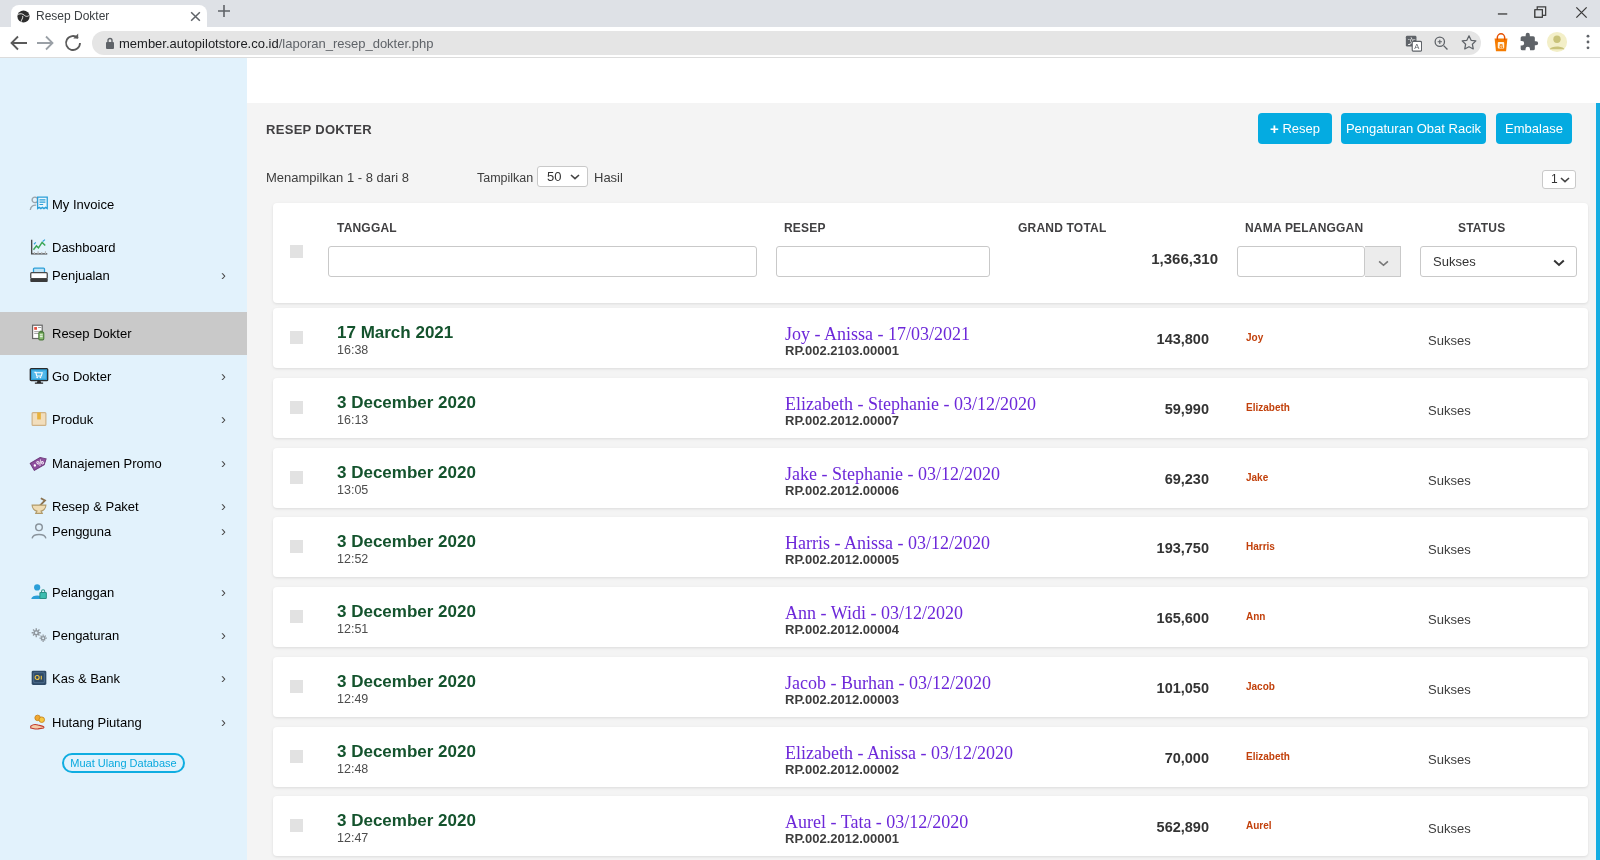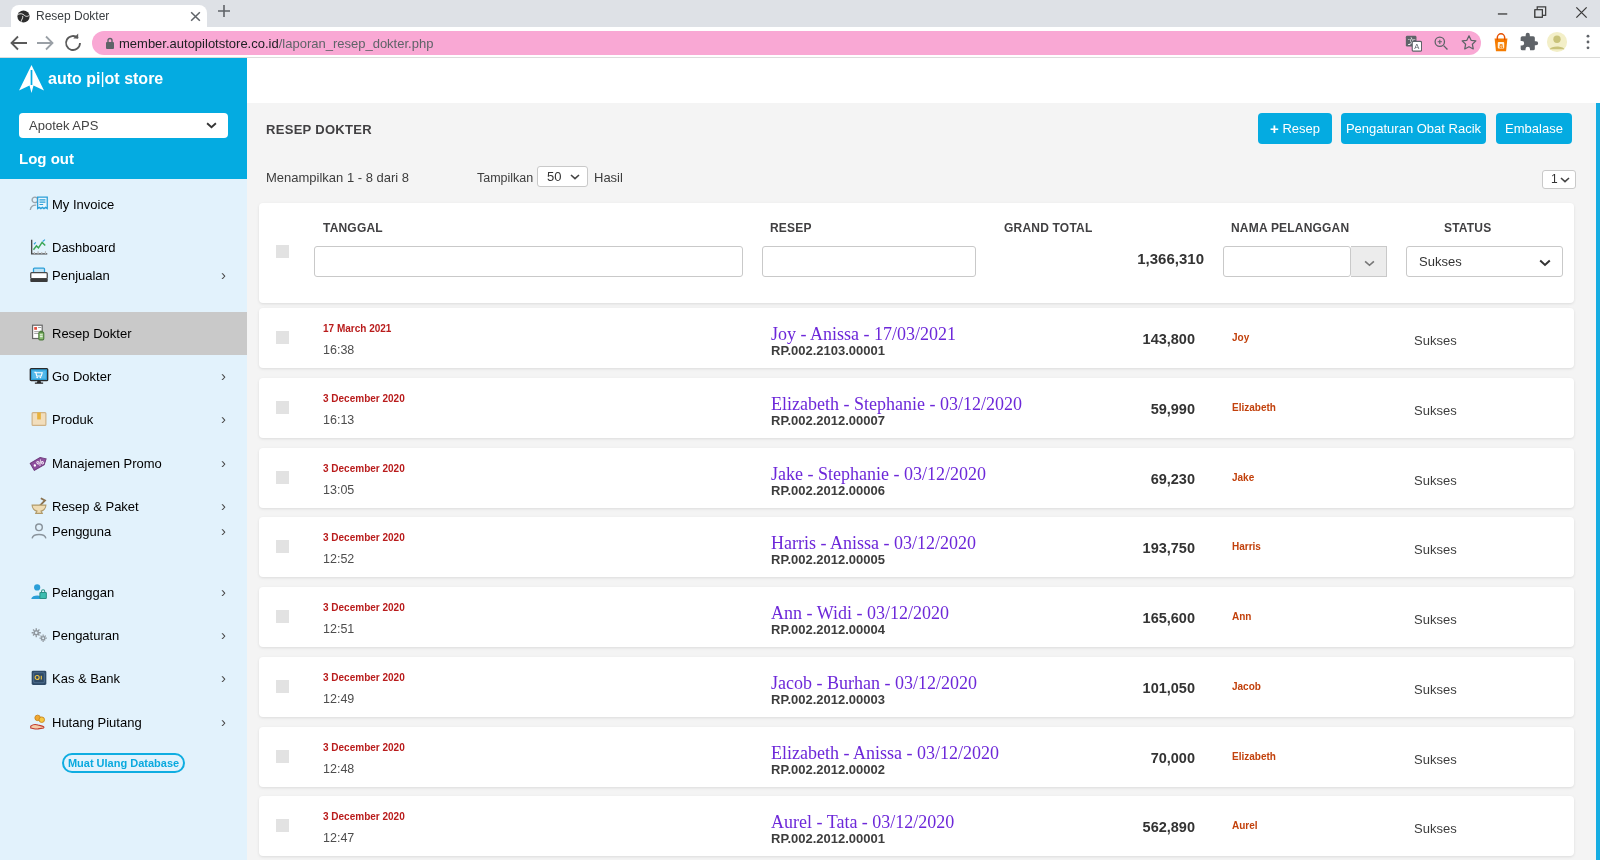--- a/index.html
+++ b/index.html
@@ -4,51 +4,51 @@
 <style>
 * { margin:0; padding:0; box-sizing:border-box; }
 html,body { width:1600px; height:860px; overflow:hidden; font-family:"Liberation Sans", sans-serif; }
 
 #tabstrip { position:absolute; left:0; top:0; width:1600px; height:27px; background:#dee1e6; }
 #tab { position:absolute; left:11px; top:5px; width:196px; height:22px; background:#fff; border-radius:8px 8px 0 0; }
 #tab .title { position:absolute; left:25px; top:4px; font-size:12px; color:#3c4043; }
 #tabx { position:absolute; left:178px; top:5px; width:13px; height:13px; color:#5f6368; font-size:13px; line-height:13px; }
 #newtab { position:absolute; left:216px; top:3px; width:16px; height:16px; color:#5f6368; }
 #toolbar { position:absolute; left:0; top:27px; width:1600px; height:31px; background:#fff; border-bottom:1px solid #dcdcdc; }
-#omnibox { position:absolute; left:92px; top:4px; width:1389px; height:24px; background:#f9a8d4; border-radius:12px; }
+#omnibox { position:absolute; left:92px; top:4px; width:1389px; height:24px; background:#e5e5e5; border-radius:12px; }
 #urltext { position:absolute; left:27px; top:5px; font-size:13px; color:#202124; }
 .navic { position:absolute; top:4px; width:24px; height:24px; }
 
 #app { position:absolute; left:0; top:58px; width:1600px; height:802px; background:#f4f4f4; }
 #sidebar { position:absolute; left:0; top:0; width:247px; height:802px; background:#e2f2fc; }
 #sidehead { position:absolute; left:0; top:0; width:247px; height:121px; background:#04abe1; }
 #logotext { position:absolute; left:48px; top:12px; color:#fff; font-size:16px; font-weight:bold; letter-spacing:0px; }
 #apotek { position:absolute; left:19px; top:55px; width:209px; height:25px; background:#fff; border-radius:4px; font-size:13px; color:#444; line-height:25px; padding-left:10px; }
 #logout { position:absolute; left:19px; top:92px; color:#fff; font-size:15px; font-weight:bold; }
 .mitem { position:absolute; left:0; width:247px; height:43px; }
 .mitem .txt { position:absolute; left:52px; top:14px; font-size:13px; color:#000000; }
 .mitem .chev { position:absolute; left:221px; top:12px; font-size:15px; color:#4a4a4a; }
 .mitem .ic { position:absolute; left:28px; top:10px; width:22px; height:22px; }
 .sel { background:#c9c9c9; }
-#muat { position:absolute; left:62px; top:695px; width:123px; height:20px; border:2px solid #0fade1; border-radius:11px; color:#0aa9de; font-size:11px; font-weight:bold; text-align:center; line-height:17px; }
+#muat { position:absolute; left:62px; top:695px; width:123px; height:20px; border:2px solid #0fade1; border-radius:11px; color:#0aa9de; font-size:11px; font-weight:normal; text-align:center; line-height:17px; }
 
 #main { position:absolute; left:247px; top:0; width:1353px; height:802px; background:#f4f4f4; }
 #whitestrip { position:absolute; left:0; top:0; width:1353px; height:45px; background:#fff; }
 #pagetitle { position:absolute; left:19px; top:64px; font-size:13px; font-weight:bold; color:#414042; letter-spacing:0.3px; }
 .bluebtn { position:absolute; top:55px; height:31px; background:#04abe1; color:#fff; border-radius:4px; font-size:13px; text-align:center; line-height:31px; }
 #showing { position:absolute; left:19px; top:112px; font-size:13px; color:#3d3d3d; }
 #tampilkan { position:absolute; left:230px; top:113px; font-size:12.5px; color:#3d3d3d; }
 #sel50 { position:absolute; left:290px; top:108px; width:51px; height:21px; background:#fff; border:1px solid #c9c9c9; border-radius:3px; font-size:13px; color:#333; }
 #hasil { position:absolute; left:347px; top:112px; font-size:13px; color:#3d3d3d; }
 #selpage { position:absolute; left:1295px; top:112px; width:34px; height:19px; background:#fff; border:1px solid #c9c9c9; border-radius:3px; font-size:12px; color:#333; }
-.card { position:absolute; left:12px; width:1315px; background:#fff; border-radius:4px; box-shadow:0 1px 3px rgba(0,0,0,0.10); }
+.card { position:absolute; left:26px; width:1315px; background:#fff; border-radius:4px; box-shadow:0 1px 3px rgba(0,0,0,0.10); }
 .cb { position:absolute; left:37px; width:13px; height:13px; background:#e2e2e2; }
 .hlabel { position:absolute; top:18px; font-size:12px; font-weight:bold; color:#414042; letter-spacing:0.2px; }
 .finput { position:absolute; top:43px; height:31px; background:#fff; border:1px solid #c9c9c9; border-radius:3px; }
-.rdate { position:absolute; left:64px; top:15px; font-size:10px; font-weight:bold; color:#b91c1c; }
+.rdate { position:absolute; left:64px; top:15px; font-size:17px; font-weight:bold; color:#14532d; }
 .rtime { position:absolute; left:64px; top:35px; font-size:12.5px; color:#4d4d4d; }
 .rr1 { position:absolute; left:512px; top:16px; font-size:18px; color:#6d28d9;font-family:Liberation Serif, serif; }
 .rr2 { position:absolute; left:512px; top:35px; font-size:13px; font-weight:bold; color:#3d3d3d; }
 .ramt { position:absolute; left:745px; width:191px; top:23px; font-size:14.5px; font-weight:bold; color:#333; text-align:right; }
 .rname { position:absolute; left:973px; top:24px; font-size:10px; font-weight:bold; color:#c2410c; }
 .rstat { position:absolute; left:1155px; top:25px; font-size:13px; color:#3d3d3d; }
 #scrollbar { position:absolute; left:1349px; top:45px; width:4px; height:757px; background:#16ade2; }
 </style>
 </head>
 <body>
@@ -254,31 +254,20 @@
         <div class="rr1">Aurel - Tata - 03/12/2020</div>
           <div class="rr2">RP.002.2012.00001</div>
         <div class="ramt">562,890</div>
           <div class="rname">Aurel</div>
           <div class="rstat">Sukses</div>
       </div>
     </div>
     <div id="scrollbar"></div>
   </div>
   <div id="sidebar">
-    <div id="sidehead">
-      <svg style="position:absolute;left:18px;top:7px" width="27" height="28" viewBox="0 0 27 28">
-          <path d="M13.5 0L26 25.5 15.5 20.5 13.5 28 11.5 20.5 1 25.5z" fill="#fff"></path>
-          <path d="M13.5 5v15" stroke="#04abe1" stroke-width="1.7"></path>
-        </svg>
-      <div id="logotext">auto pi<span style="font-weight:normal">|</span>ot store</div>
-      <div id="apotek">Apotek APS<svg style="position:absolute;right:11px;top:9px" width="11" height="7" viewBox="0 0 10 6">
-            <path d="M1 1l4 3.6L9 1" fill="none" stroke="#333" stroke-width="1.7"></path>
-          </svg></div>
-      <div id="logout">Log out</div>
-    </div>
     <div id="menu">
       <div class="mitem" style="top:124.5px;">
           <svg class="ic" viewBox="0 0 24 24">
             <circle cx="7.5" cy="7.5" r="3" fill="none" stroke="#9aa5ad" stroke-width="1.5"></circle>
             <path d="M2.5 18.5c.4-3.8 3.6-5.8 6.5-5.2" fill="none" stroke="#9aa5ad" stroke-width="1.5"></path>
             <path d="M10.5 4.5h10.5v12.5l-1.8-1.3-1.8 1.3-1.7-1.3-1.7 1.3-1.7-1.3-1.8 1.3z" fill="#eaf6fd" stroke="#2b9fd8" stroke-width="1.4"></path>
             <path d="M12.5 7.5h6.5M12.5 10h6.5M12.5 12.5h4" stroke="#2b9fd8" stroke-width="1.2"></path>
           </svg>
           <span class="txt">My Invoice</span>
         </div>

